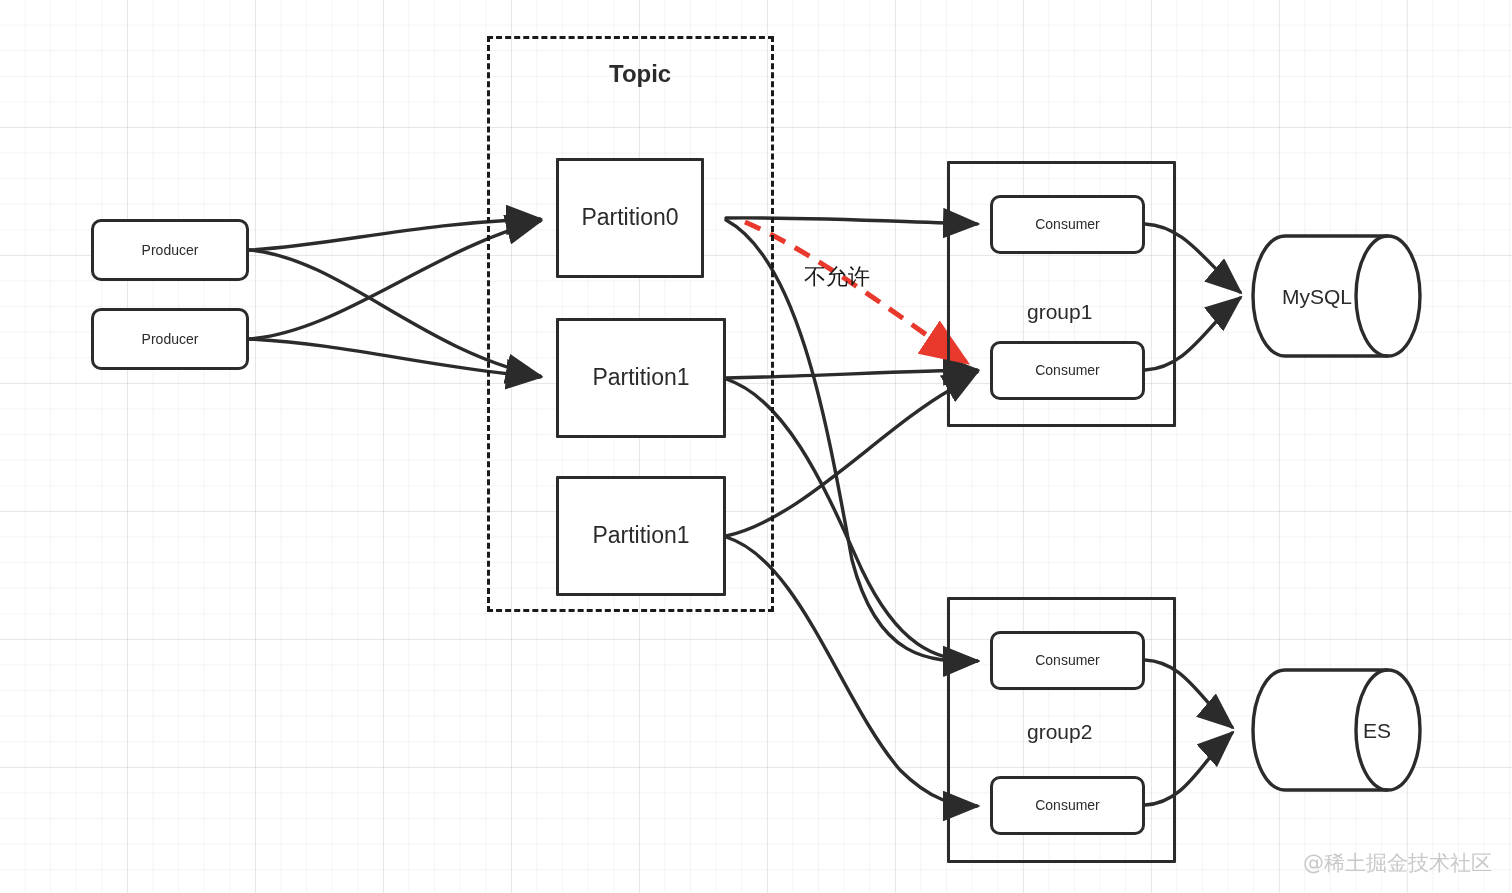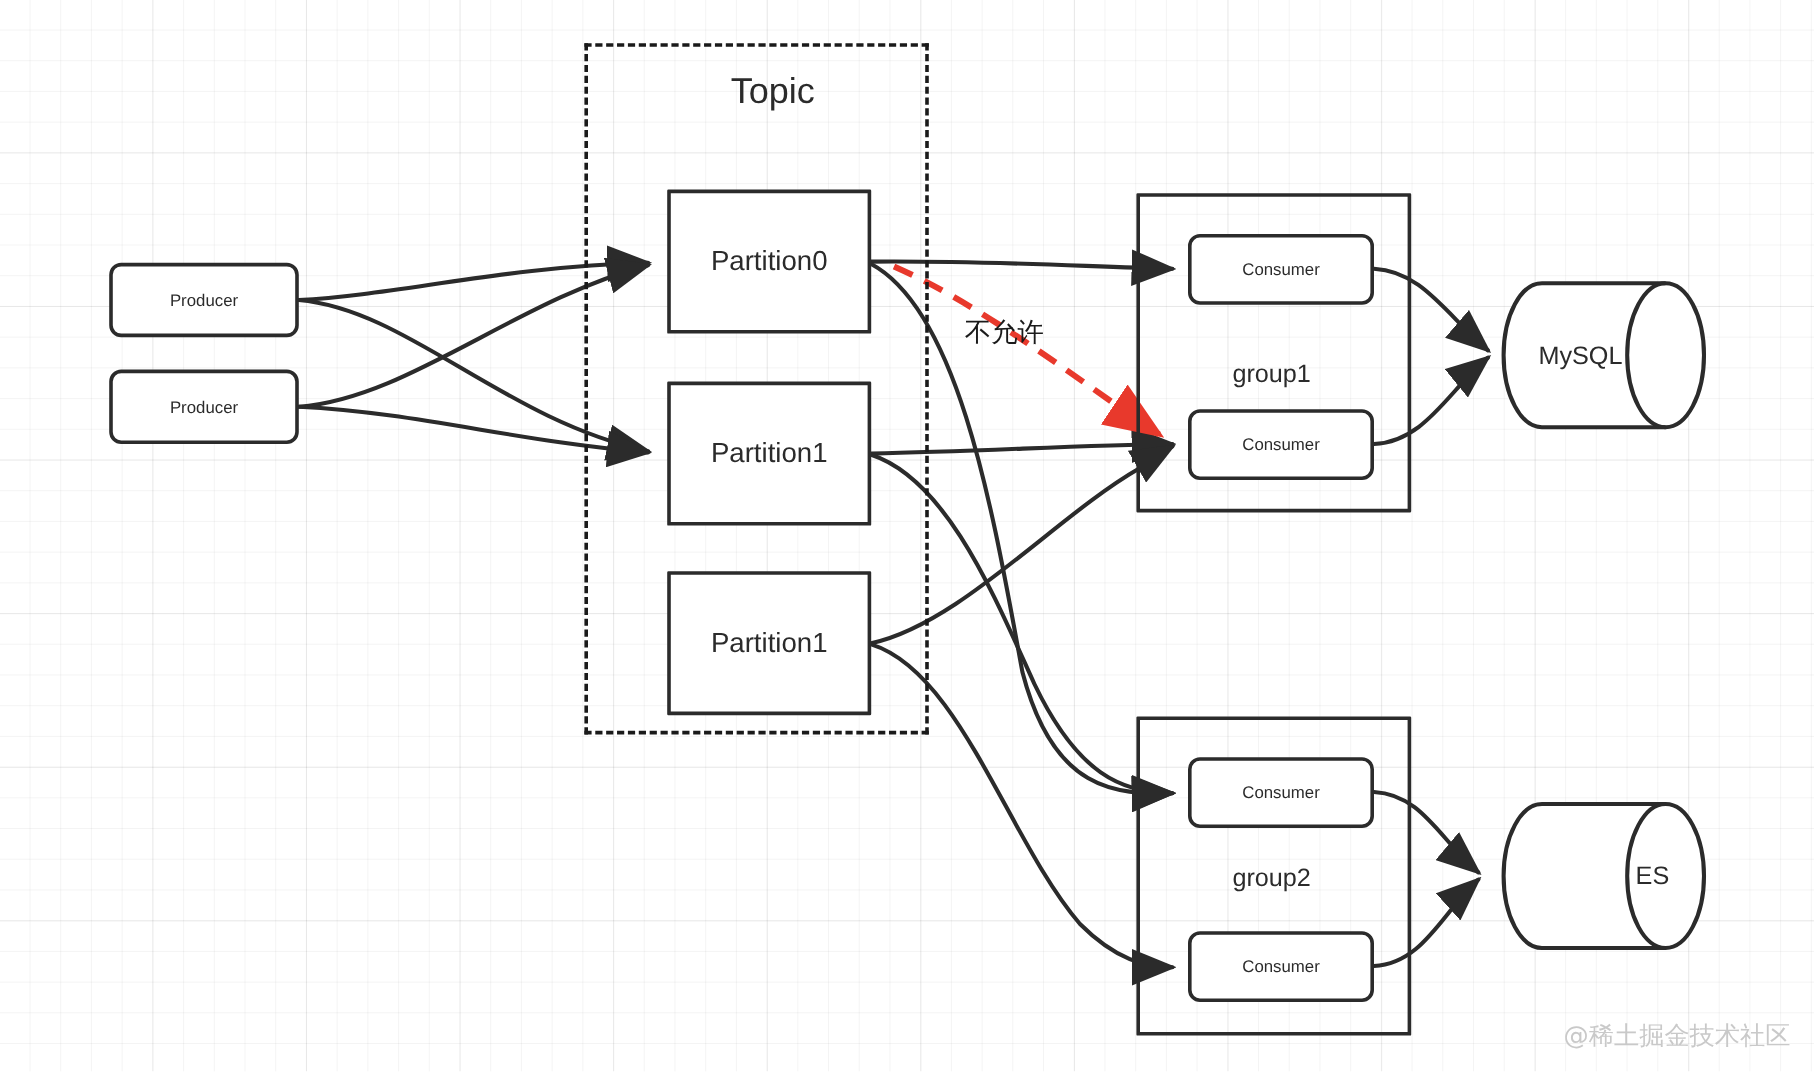--- a/index.html
+++ b/index.html
@@ -68,22 +68,22 @@
     border: 3px dashed #1a1a1a;
     background: transparent;
     display: block;
   }
   .plain-label {
     position: absolute;
     color: #2b2b2b;
     white-space: nowrap;
   }
   .topic-title {
-    font-size: 30px;
-    font-weight: 400;
+    font-size: 24px;
+    font-weight: 700;
   }
   .group-label {
     font-size: 21px;
   }
   .cyl-label {
     position: absolute;
     font-size: 21px;
     color: #2b2b2b;
     white-space: nowrap;
     z-index: 5;
@@ -169,21 +169,21 @@
   <div class="node rounded-box" style="left:91px; top:219px; width:158px; height:62px;">
     <span>Producer</span>
   </div>
   <div class="node rounded-box" style="left:91px; top:308px; width:158px; height:62px;">
     <span>Producer</span>
   </div>
 
   <div class="node topic-box" style="left:487px; top:36px; width:287px; height:576px;"></div>
   <div class="plain-label topic-title" style="left:609px; top:60px;">Topic</div>
 
-  <div class="node sharp-box" style="left:556px; top:158px; width:170px; height:120px;">
+  <div class="node sharp-box" style="left:556px; top:158px; width:148px; height:120px;">
     <span>Partition0</span>
   </div>
   <div class="node sharp-box" style="left:556px; top:318px; width:170px; height:120px;">
     <span>Partition1</span>
   </div>
   <div class="node sharp-box" style="left:556px; top:476px; width:170px; height:120px;">
     <span>Partition1</span>
   </div>
 
   <div class="node group-box" style="left:947px; top:161px; width:229px; height:266px;"></div>

